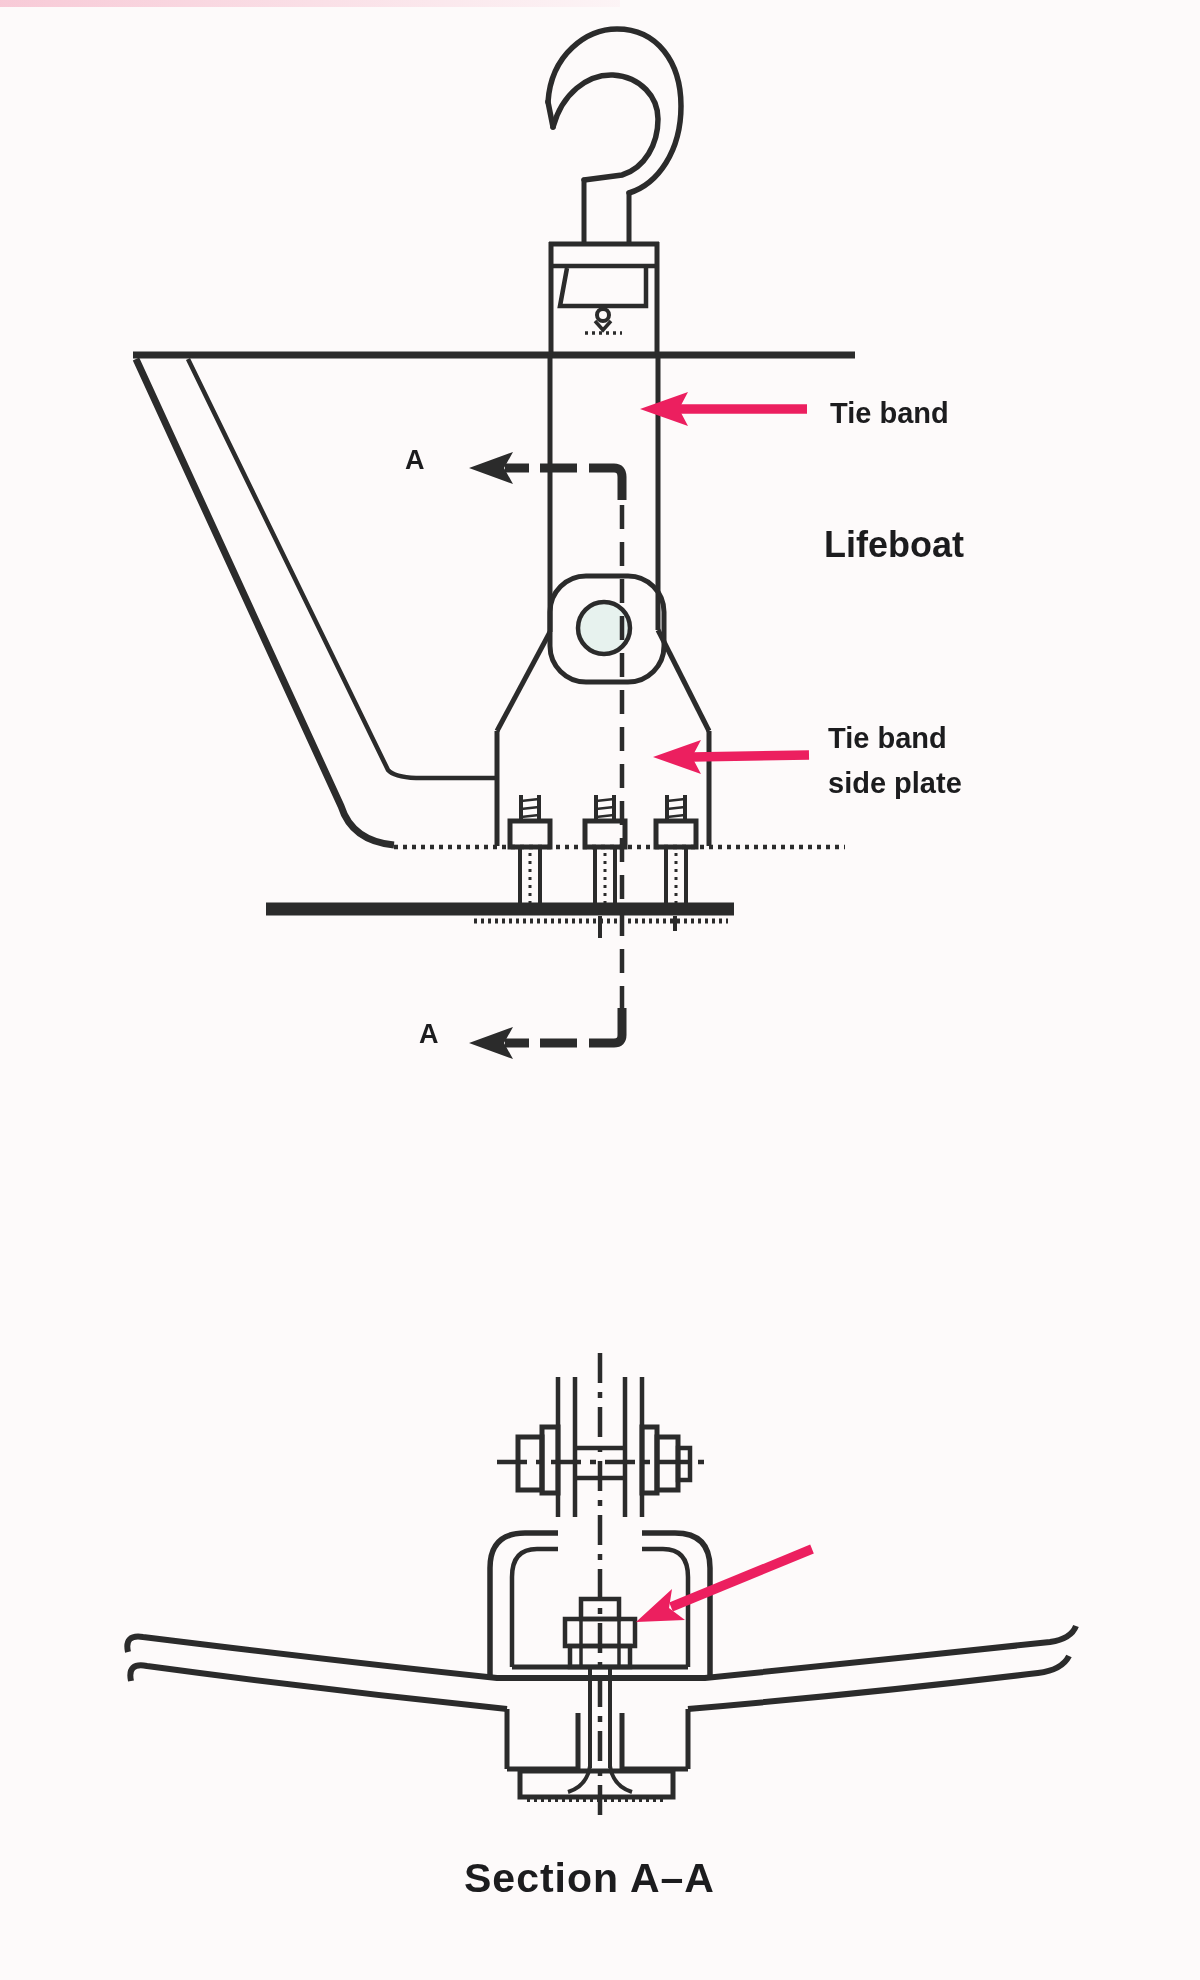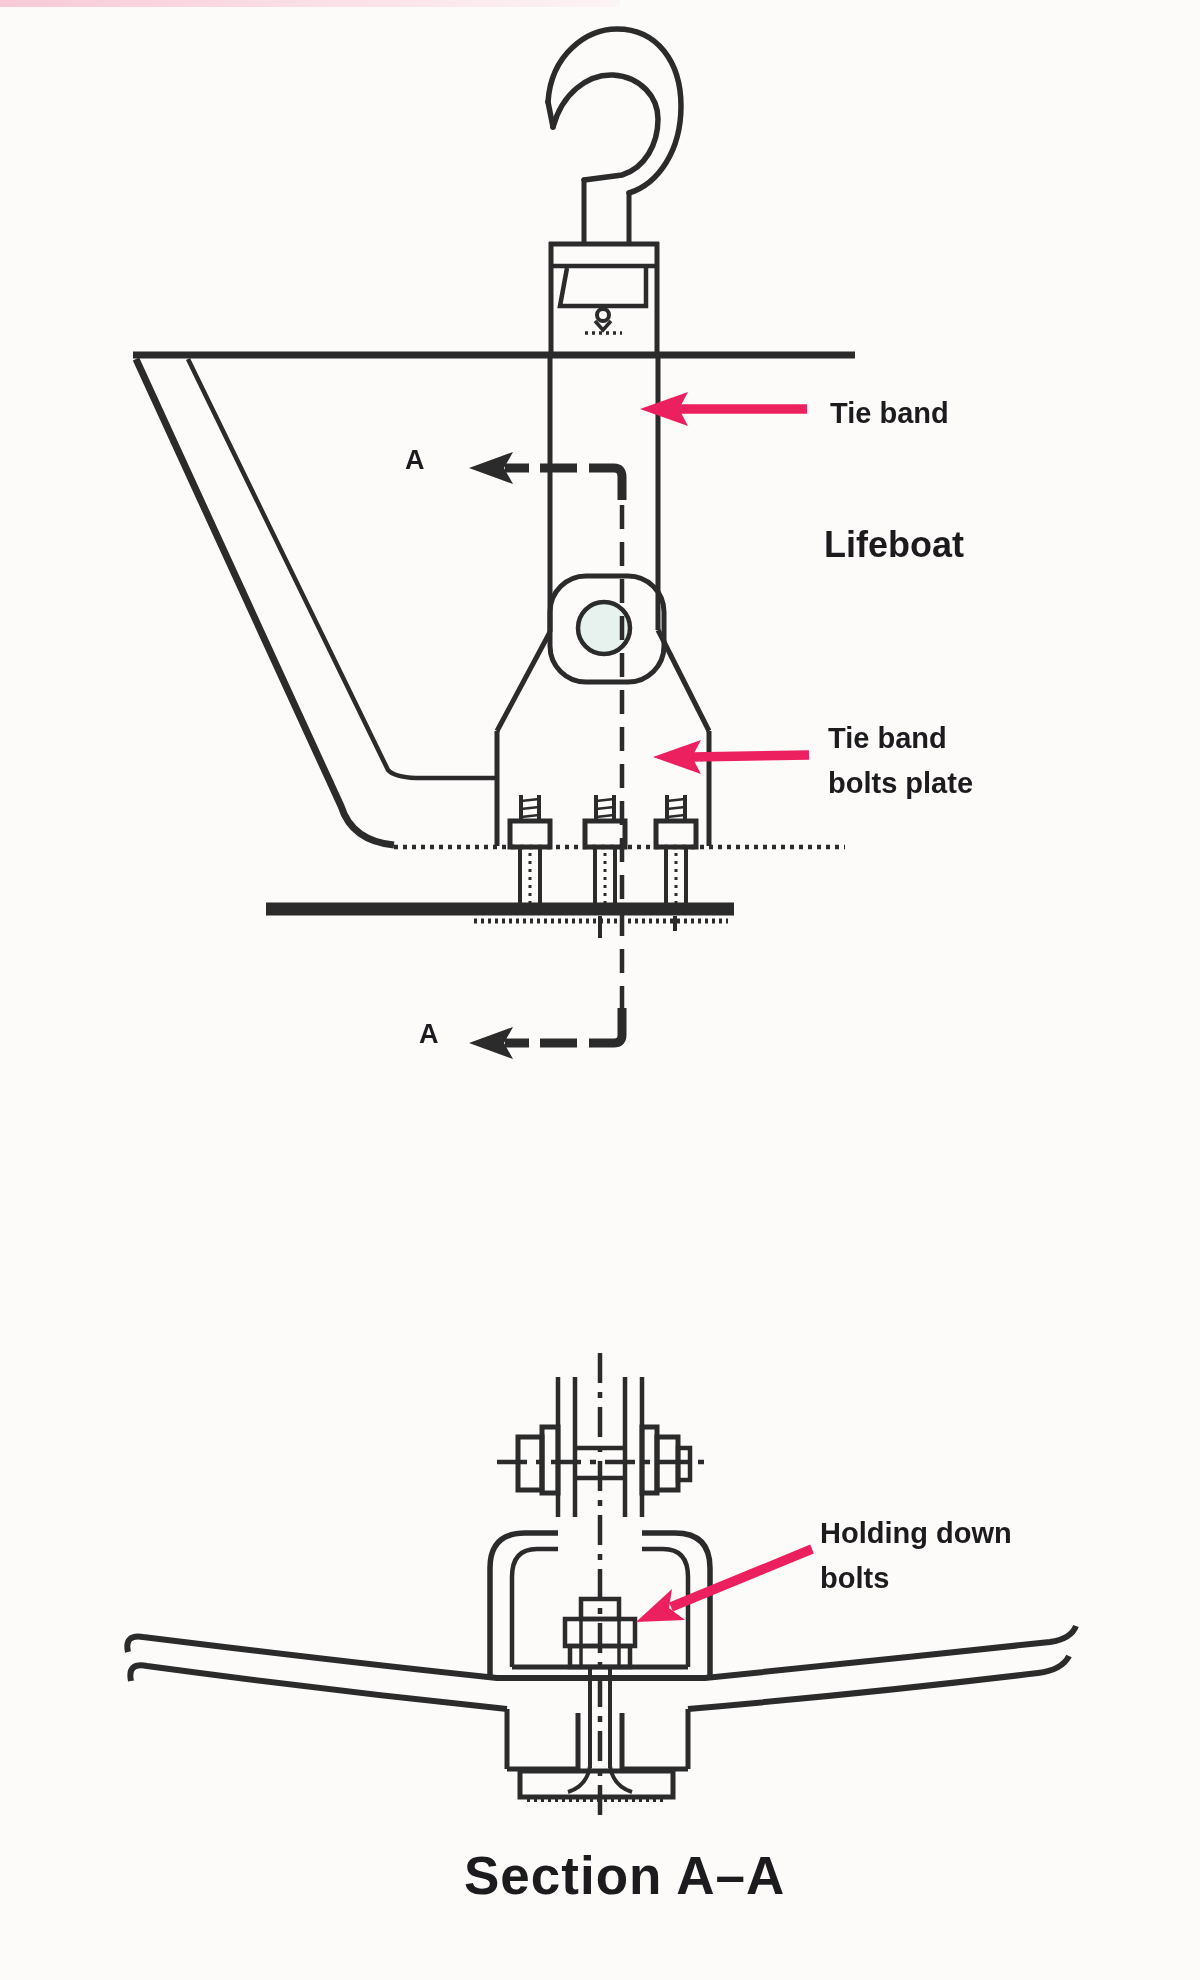--- a/index.html
+++ b/index.html
@@ -15,21 +15,21 @@
   .pinkline{stroke:var(--pink,#ec1f5f);fill:none;}
   .pink-fill{fill:var(--pink,#ec1f5f);stroke:none;}
   .hole{fill:var(--hole,#e7f2ee);stroke:var(--ink,#2b2b2b);}
   .lbl{
     position:absolute;color:var(--text,#1c1c1e);font-weight:700;
     white-space:nowrap;line-height:1.0;
   }
   .lbl-callout{font-size:29px;line-height:45px;}
   .lbl-title{font-size:36px;}
   .lbl-marker{font-size:27px;}
-  .lbl-caption{font-size:53px;letter-spacing:1px;}
+  .lbl-caption{font-size:41px;letter-spacing:1px;margin-top:9px;}
   .scan-artifact{
     position:absolute;left:0;top:0;width:58%;height:7px;
     background:linear-gradient(to right,rgba(236,100,140,.32),rgba(236,100,140,.04));
   }
 </style>
 </head>
 <body>
 
 <div class="stage">
 
@@ -221,27 +221,23 @@
       </g>
     </g>
   </svg>
 
   <div class="lbl lbl-callout" style="left:830px;top:391px;">Tie band</div>
 
   <div class="lbl lbl-title" style="left:824px;top:527px;">Lifeboat</div>
 
   <div class="lbl lbl-callout" style="left:828px;top:716px;">
     <div>Tie band</div>
-    <div>bolts plate</div>
+    <div>side plate</div>
   </div>
 
   <div class="lbl lbl-marker" style="left:405px;top:447px;">A</div>
 
   <div class="lbl lbl-marker" style="left:419px;top:1021px;">A</div>
 
-  <div class="lbl lbl-callout" style="left:820px;top:1511px;">
-    <div>Holding down</div>
-    <div>bolts</div>
-  </div>
 
   <div class="lbl lbl-caption" style="left:464px;top:1849px;">Section A–A</div>
 
 </div>
 
 </body></html>

